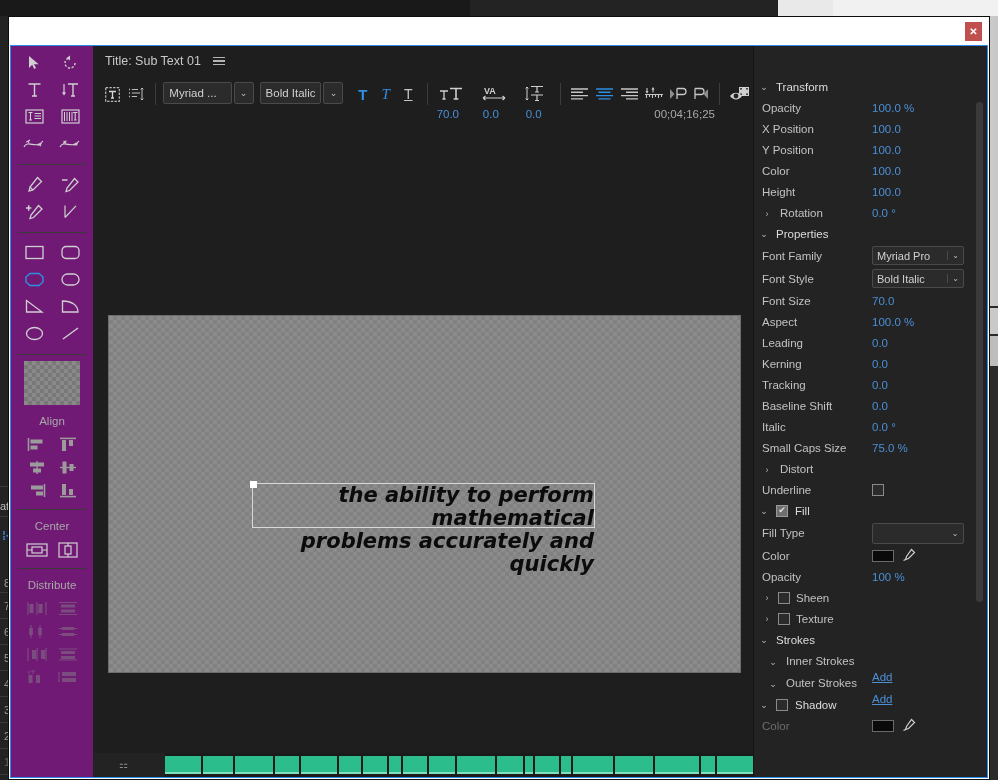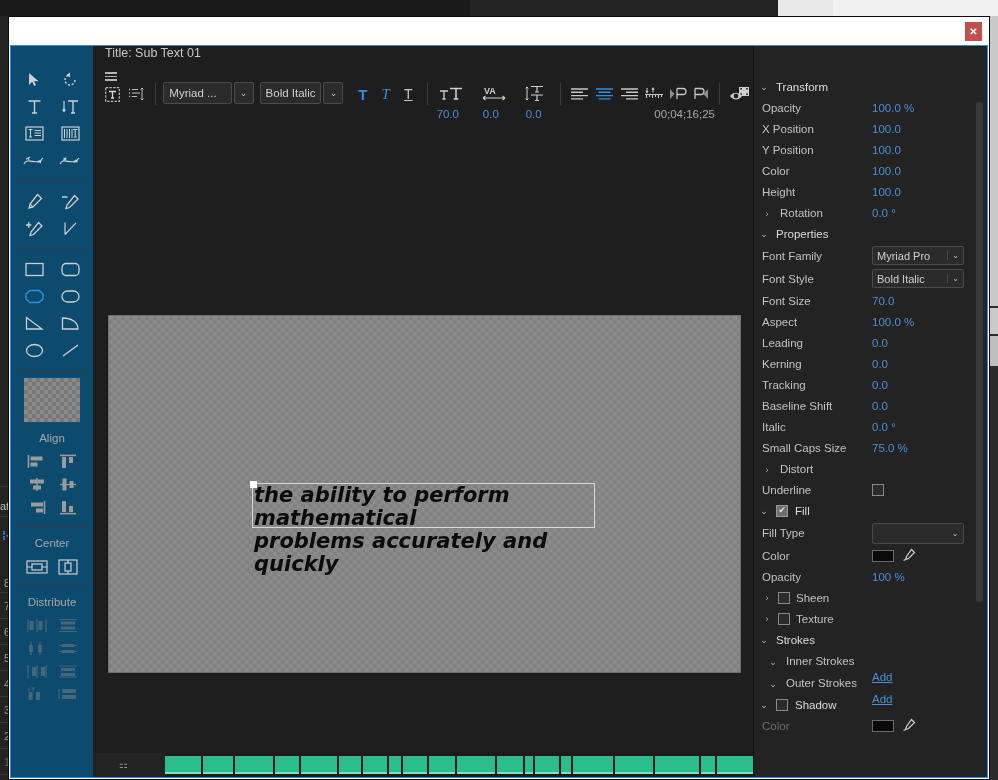--- a/index.html
+++ b/index.html
@@ -53,22 +53,22 @@
     line-height: 1;
   }
   .win-body {
     position: absolute; left: 1px; top: 28px; right: 1px; bottom: 1px;
     background: #1e1e1e; border: 1px solid #2d8ceb;
     display: flex;
   }
 
   
   .tools {
-    width: 82px; background: #0c4a6e; flex: 0 0 82px;
-    padding-top: 20px; position: relative;
+    width: 82px; background: #701a75; flex: 0 0 82px;
+    padding-top: 3px; position: relative;
   }
   .tool-grid { display: flex; flex-wrap: wrap; width: 72px; margin: 0 auto; }
   .tool {
     width: 26px; height: 21px; margin: 3px 5px;
     display: flex; align-items: center; justify-content: center;
     cursor: pointer; border-radius: 2px;
   }
   .tool svg { display: block; }
   .tool.sel svg { stroke: #2f8fe0 !important; }
   .tool-sep { width: 68px; height: 1px; background: #3b3b3b; margin: 7px auto 6px; }
@@ -88,22 +88,22 @@
   .align-grid { display:flex; flex-wrap: wrap; width: 62px; margin: 0 auto; }
   .align-btn {
     width: 25px; height: 19px; margin: 2px 3px;
     display:flex; align-items:center; justify-content:center; cursor:pointer;
   }
   .align-btn.dim { opacity: .45; }
 
   
   .center { flex: 1 1 auto; background: #1e1e1e; position: relative; min-width: 0; }
   .title-head {
-    height: 30px; display: flex; align-items: flex-start; padding-left: 12px;
-    color: #c8c8c8; font-size: 12.5px; gap: 12px; flex-direction: column;
+    height: 30px; display: flex; align-items: center; padding-left: 12px;
+    color: #c8c8c8; font-size: 12.5px; gap: 12px;
   }
   .hamburger { display:inline-flex; flex-direction: column; gap:2px; cursor:pointer; }
   .hamburger i { display:block; width:12px; height:1.5px; background:#b4b4b4; }
 
   .toolbar2 {
     height: 50px; position: relative; display: flex; align-items: flex-start;
     padding: 6px 0 0 8px; gap: 0;
   }
   .tb-item {
     position: relative; height: 24px; display:flex; align-items:center; justify-content:center;
@@ -142,21 +142,21 @@
   }
   .text-sel {
     position:absolute; left: 143px; top: 167px; width: 343px; height: 45px;
     border: 1px solid #d8d8d8;
   }
   .text-sel .handle {
     position:absolute; left:-3px; top:-3px; width:7px; height:7px; background:#ffffff;
   }
   .stage-text {
     position:absolute; left: 145px; top: 168px; width: 340px;
-    text-align: left; color: #0b0b0b;
+    text-align: right; color: #0b0b0b;
     font-family: "DejaVu Sans", sans-serif;
     font-weight: bold; font-style: italic; font-size: 21px; line-height: 23px;
     white-space: pre-line;
   }
 
   
   .tl-track {
     position:absolute; left: 0; right: 0; bottom: 0; height: 24px; background:#1b1b1b;
   }
   .tl-head { position:absolute; left:0; top:0; width:72px; height:24px; background:#232323; }

